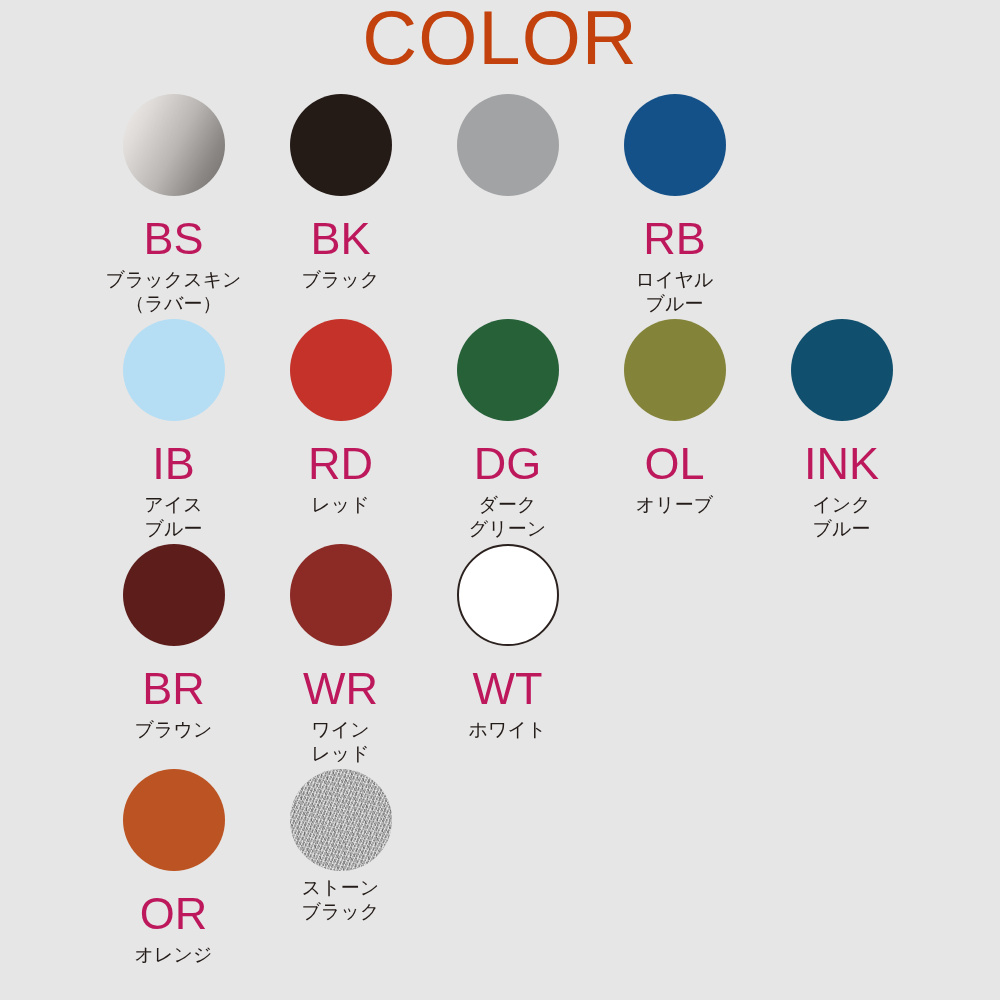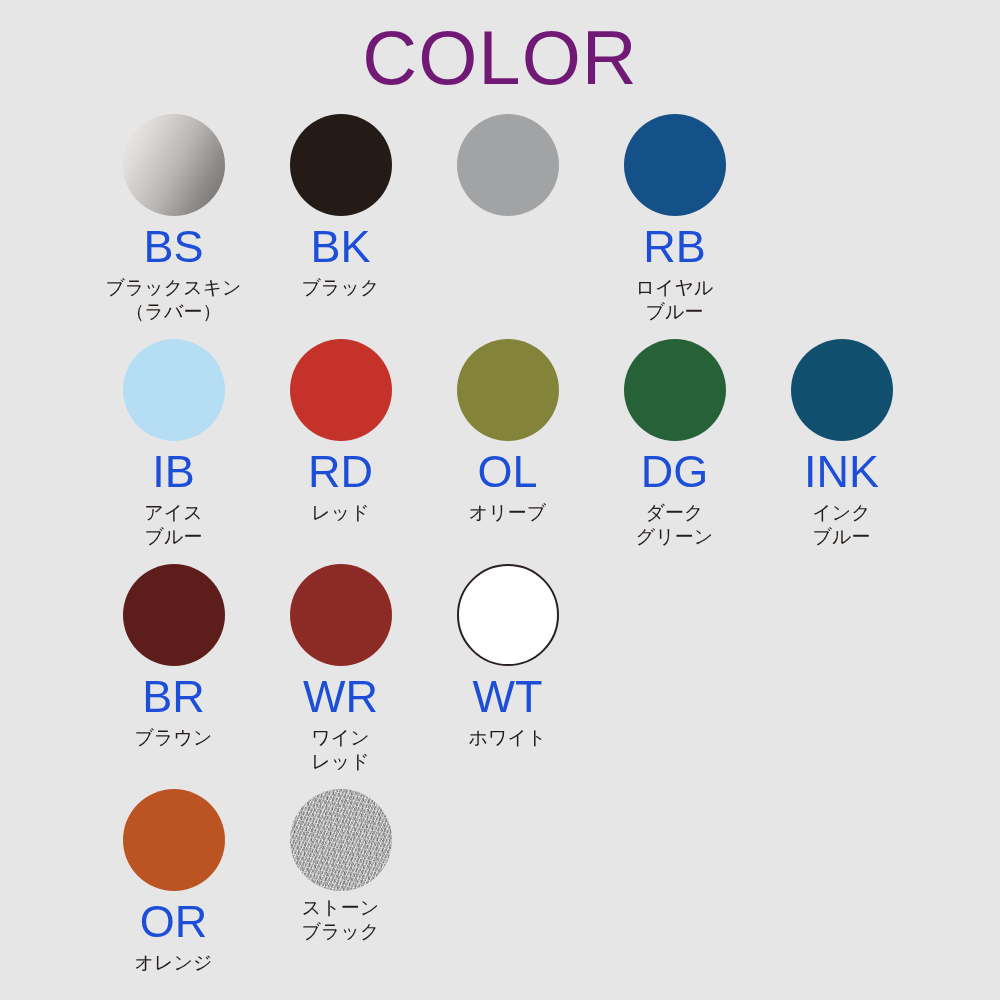--- a/index.html
+++ b/index.html
@@ -21,23 +21,22 @@
     background: #e6e6e6;
     position: relative;
     box-sizing: border-box;
   }
 
   .page-title {
     text-align: center;
     font-size: 76px;
     line-height: 1;
     font-weight: 400;
-    color: #701a75;
+    color: #c2410c;
     letter-spacing: 1px;
-    padding-top: 20px;
     margin: 0 0 18px 0;
     font-family: "Liberation Sans", "DejaVu Sans", sans-serif;
   }
 
   .swatch-grid {
     width: 1000px;
     margin: 0;
     padding: 0;
   }
 
@@ -97,23 +96,23 @@
   }
   .swatch-dot.heather::after {
     background-image:
       repeating-linear-gradient(12deg, rgba(255,255,255,0.30) 0px, rgba(255,255,255,0.30) 1px, rgba(0,0,0,0) 1px, rgba(0,0,0,0) 5px),
       repeating-linear-gradient(95deg, rgba(40,40,40,0.22) 0px, rgba(40,40,40,0.22) 1px, rgba(0,0,0,0) 1px, rgba(0,0,0,0) 6px);
   }
 
   .swatch-code {
     font-size: 45px;
     line-height: 1.04;
-    color: #1d4ed8;
+    color: #be185d;
     font-weight: 400;
-    margin-top: 8px;
+    margin-top: 20px;
     text-align: right;
     letter-spacing: 0px;
     white-space: nowrap;
     font-family: "Liberation Sans", "DejaVu Sans", sans-serif;
   }
 
   .swatch-name {
     font-size: 19px;
     line-height: 1.28;
     color: #231b18;
@@ -178,35 +177,35 @@
       </div>
       <div class="swatch-cell">
         <div class="swatch-dot-wrap">
           <div class="swatch-dot" style="background-color: rgb(196, 50, 42);"></div>
         </div>
         <div class="swatch-code">RD</div>
         <div class="swatch-name">レッド</div>
       </div>
       <div class="swatch-cell">
         <div class="swatch-dot-wrap">
-          <div class="swatch-dot" style="background-color: rgb(131, 131, 58);"></div>
-        </div>
-        <div class="swatch-code">OL</div>
-        <div class="swatch-name">オリーブ</div>
-      </div>
-      <div class="swatch-cell">
-        <div class="swatch-dot-wrap">
           <div class="swatch-dot" style="background-color: rgb(38, 97, 56);"></div>
         </div>
         <div class="swatch-code">DG</div>
         <div class="swatch-name">ダーク
 グリーン</div>
       </div>
       <div class="swatch-cell">
         <div class="swatch-dot-wrap">
+          <div class="swatch-dot" style="background-color: rgb(131, 131, 58);"></div>
+        </div>
+        <div class="swatch-code">OL</div>
+        <div class="swatch-name">オリーブ</div>
+      </div>
+      <div class="swatch-cell">
+        <div class="swatch-dot-wrap">
           <div class="swatch-dot" style="background-color: rgb(16, 80, 110);"></div>
         </div>
         <div class="swatch-code">INK</div>
         <div class="swatch-name">インク
 ブルー</div>
       </div>
     </div>
 
     <div class="swatch-row">
       <div class="swatch-cell">

